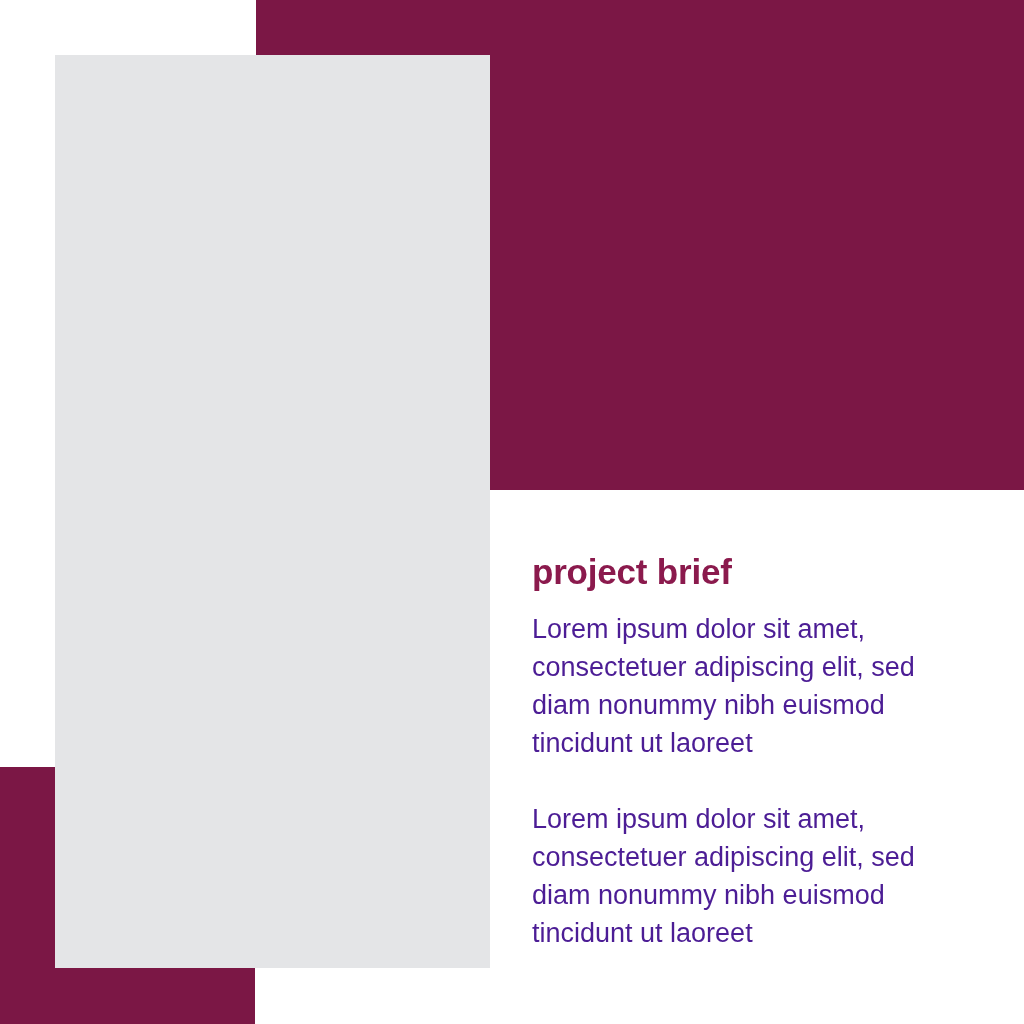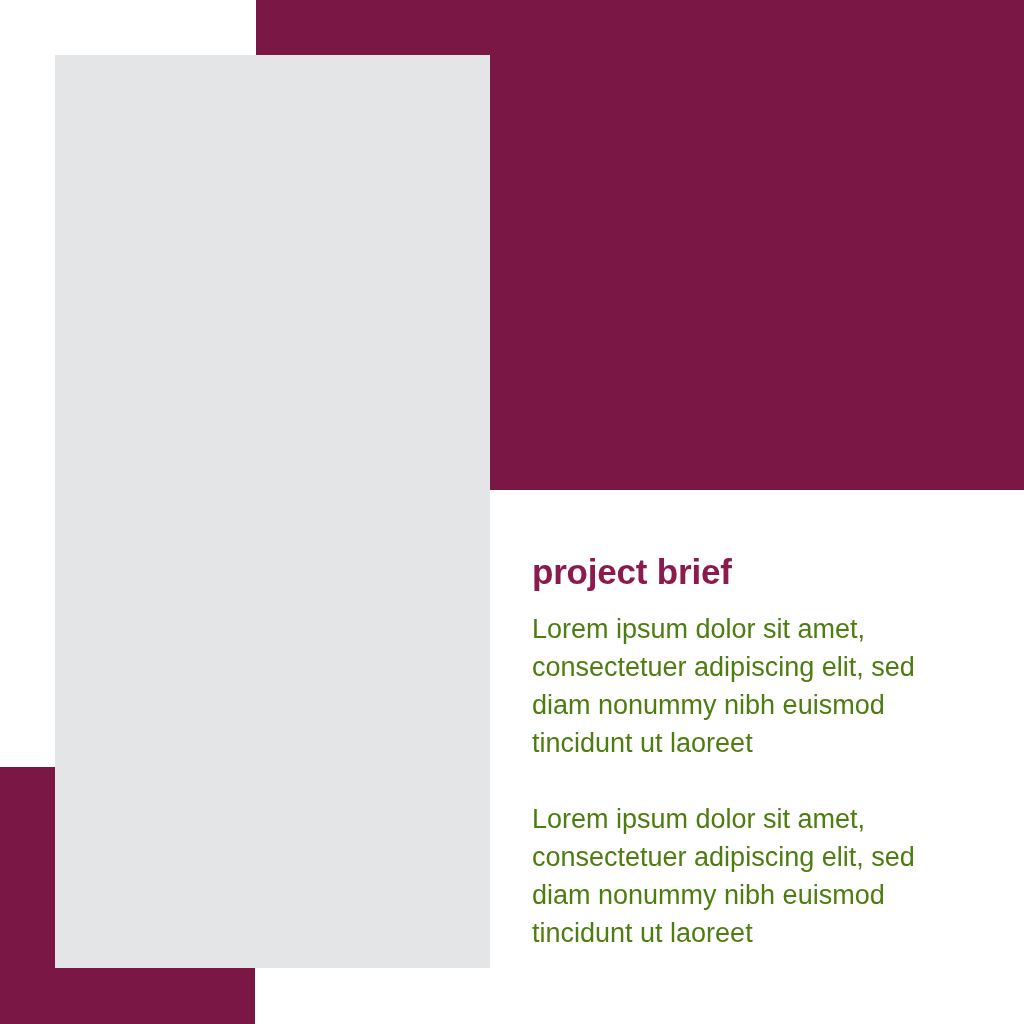--- a/index.html
+++ b/index.html
@@ -79,21 +79,21 @@
     color: #8b1a4d;
     text-transform: lowercase;
   }
 
   .body-paragraph {
     margin: 0;
     font-family: "Liberation Sans", sans-serif;
     font-size: 27px;
     line-height: 38px;
     font-weight: 400;
-    color: #4d7c0f;
+    color: #4c1d95;
   }
 
   #paragraph-1 {
     margin-bottom: 38px;
   }
 </style>
 </head>
 <body>
 
 <div id="slide">

